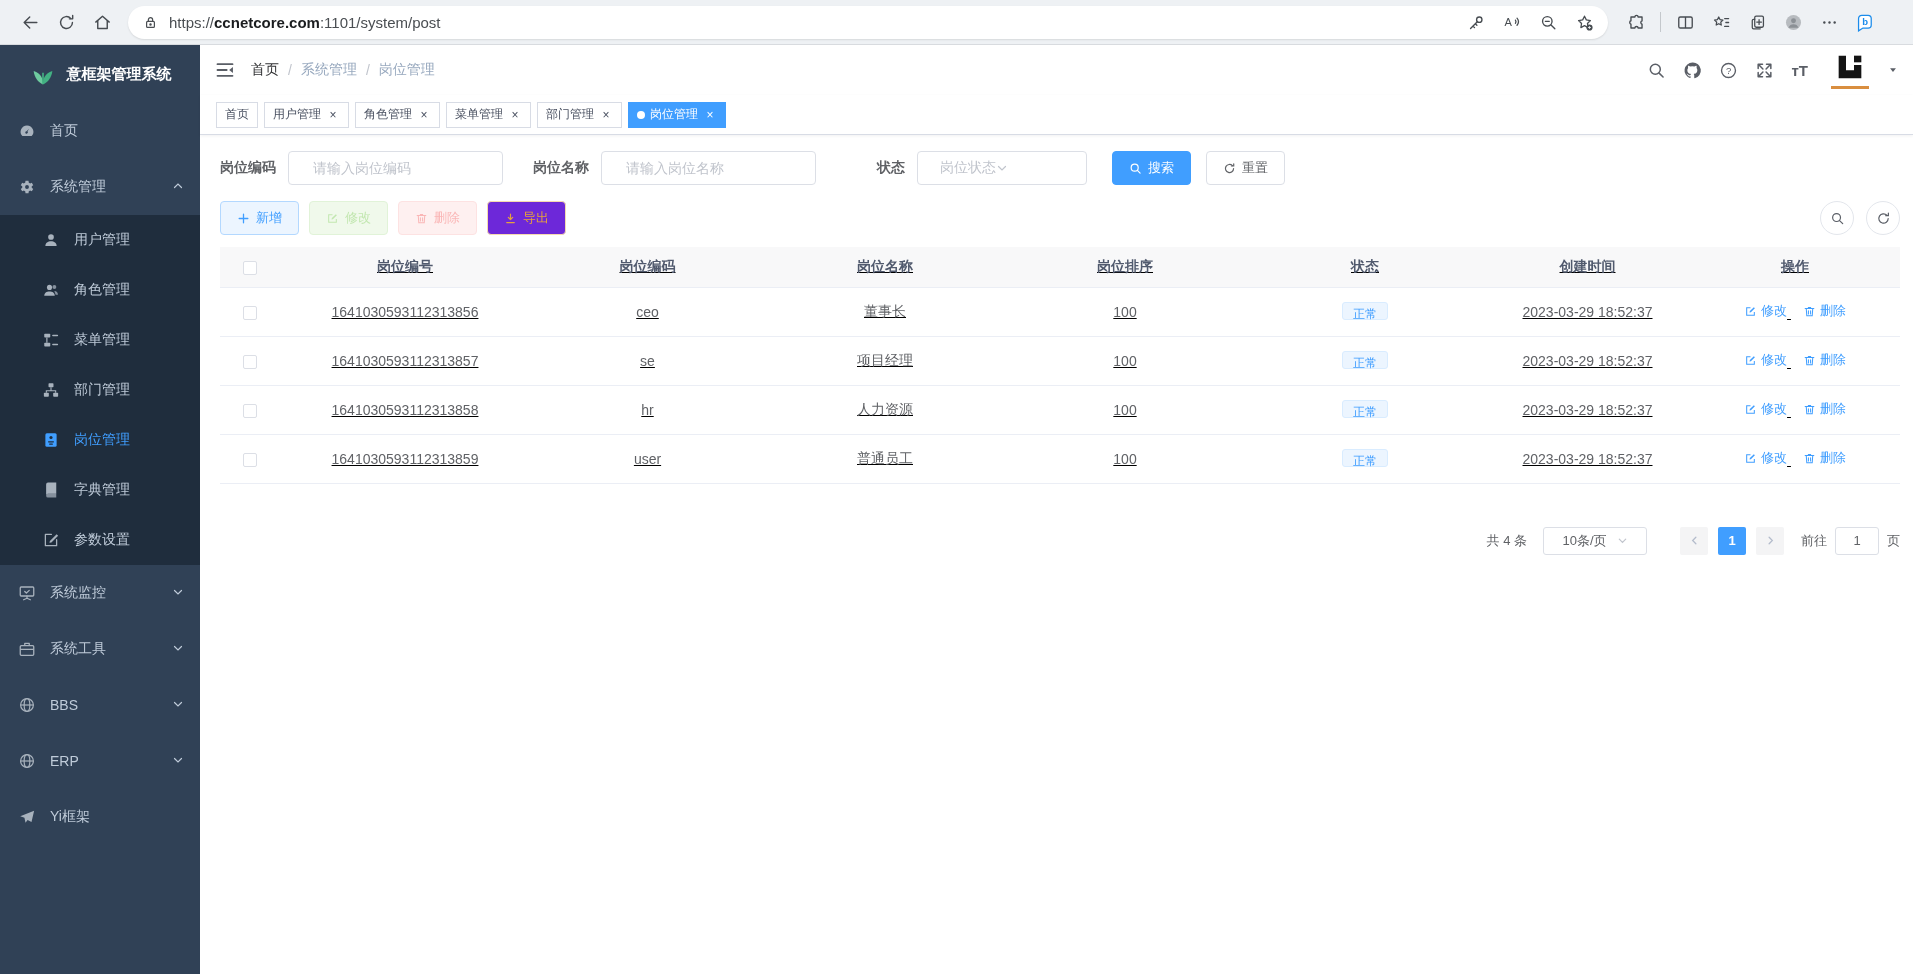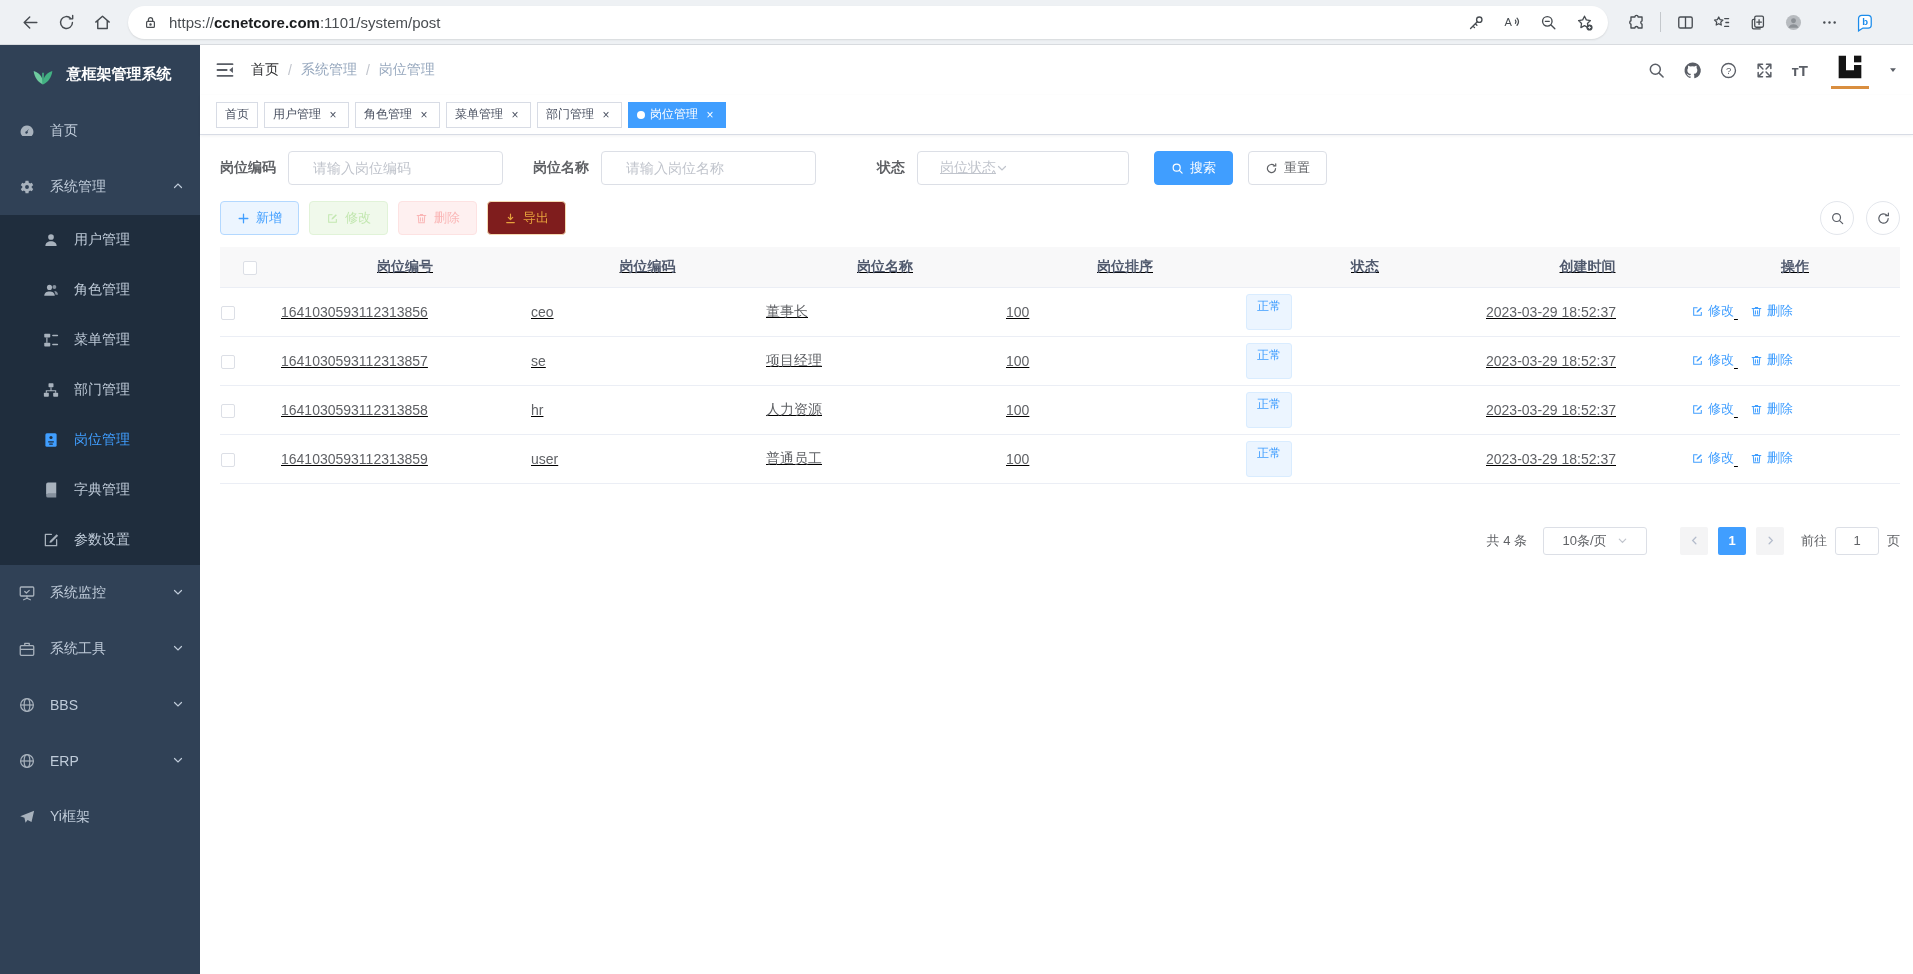--- a/index.html
+++ b/index.html
@@ -62,44 +62,44 @@
 
   
   .content { flex:1; padding:14px 13px 0 20px; }
 
   .filters { display:flex; align-items:center; margin:2px 0 16px; font-size:14px; }
   .flabel { font-weight:700; color:#606266; margin-right:12px; white-space:nowrap; }
   .fbox { height:34px; border:1px solid #dcdfe6; border-radius:4px; background:#fff; display:flex; align-items:center; padding:0 22px; }
   .fbox input { border:none; outline:none; width:100%; font-size:14px; color:#606266; font-family:inherit; }
   .fbox input::placeholder { color:#c0c4cc; }
   .w215 { width:215px; }
-  .fselect { width:212px; color:#c0c4cc; cursor:pointer;text-decoration:underline; }
+  .fselect { width:170px; color:#c0c4cc; cursor:pointer; }
   .fselect .chev { color:#c0c4cc; display:flex; }
   .fselect .chev svg { width:12px; height:12px; }
   .gap30 { width:30px; } .gap60 { width:61px; } .gap25 { width:25px; } .gap15 { width:15px; }
   .btn { height:34px; border-radius:4px; padding:0 16px; font-size:13px; display:inline-flex; align-items:center; gap:6px; border:1px solid transparent; cursor:pointer; font-family:inherit; background:#fff; }
   .btn svg { width:13px; height:13px; }
   .btn-primary { background:#409eff; border-color:#409eff; color:#fff; }
   .btn-plain { background:#fff; border-color:#dcdfe6; color:#606266; }
 
   .btnrow { display:flex; align-items:center; margin-bottom:12px; }
   .btnrow .btn { margin-right:10px; }
   .btn-add { color:#409eff; background:#ecf5ff; border-color:#b3d8ff; }
   .btn-edit { color:#c2e7b0; background:#f0f9eb; border-color:#e1f3d8; cursor:not-allowed; }
   .btn-del { color:#fab6b6; background:#fef0f0; border-color:#fde2e2; cursor:not-allowed; }
-  .btn-exp { color:#e6a23c; background:#7f1d1d; border-color:#f5dab1; }
+  .btn-exp { color:#e6a23c; background:#6d28d9; border-color:#f5dab1; }
   .circles { margin-left:auto; display:flex; gap:12px; margin-right:0; }
   .circle { width:34px; height:34px; border-radius:50%; border:1px solid #e3e6ec; background:#fff; color:#5a5e66; display:flex; align-items:center; justify-content:center; cursor:pointer; }
   .circle svg { width:15px; height:15px; }
 
   table.grid { width:1680px; border-collapse:collapse; table-layout:fixed;text-decoration:underline; }
   .grid th { background:#f8f8f9; color:#515a6e; font-weight:700; font-size:14px; height:40px; border-bottom:1px solid #ebeef5; text-align:center; }
-  .grid td { height:49px; font-size:14px; color:#606266; text-align:left; border-bottom:1px solid #ebeef5; }
+  .grid td { height:49px; font-size:14px; color:#606266; text-align:center; border-bottom:1px solid #ebeef5; }
   .cb { width:14px; height:14px; border:1px solid #dcdfe6; border-radius:2px; background:#fff; display:inline-block; vertical-align:middle; cursor:pointer; }
-  .status-tag { display:inline-block; background:#ecf5ff; border:1px solid #d9ecff; color:#409eff; font-size:12px; height:36px; line-height:22px; padding:0 10px; border-radius:3px; }
+  .status-tag { display:inline-block; background:#ecf5ff; border:1px solid #d9ecff; color:#409eff; font-size:12px; height:18px; line-height:22px; padding:0 10px; border-radius:3px; }
   .oplink { color:#409eff; font-size:13px; display:inline-flex; align-items:center; gap:4px; cursor:pointer; text-decoration:none; }
   .oplink svg { width:13px; height:13px; }
   .oplink + .oplink { margin-left:12px; }
 
   .pager { width:1680px; display:flex; align-items:center; justify-content:flex-end; margin-top:43px; font-size:13px; color:#606266; }
   .pager .total { margin-right:16px; }
   .psize { width:104px; height:28px; border:1px solid #dcdfe6; border-radius:3px; display:flex; align-items:center; justify-content:center; gap:10px; color:#606266; cursor:pointer; margin-right:28px; background:#fff; }
   .psize svg { width:11px; height:11px; color:#c0c4cc; }
   .pbtn { width:28px; height:28px; border-radius:2px; background:#f4f4f5; color:#b4bccc; display:flex; align-items:center; justify-content:center; margin:0 5px; cursor:pointer; }
   .pbtn svg { width:11px; height:11px; }

